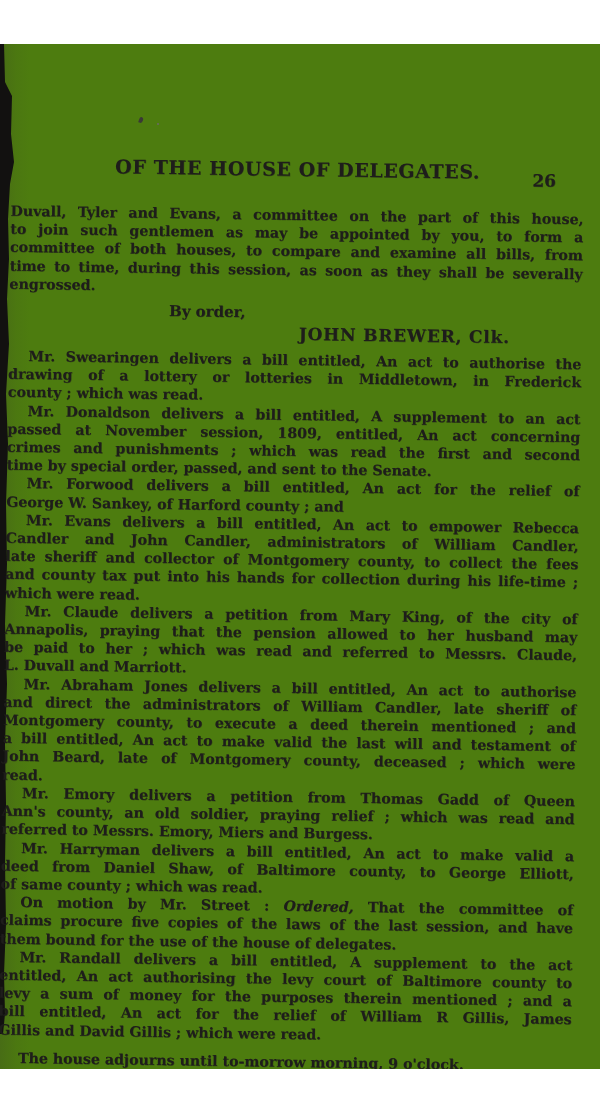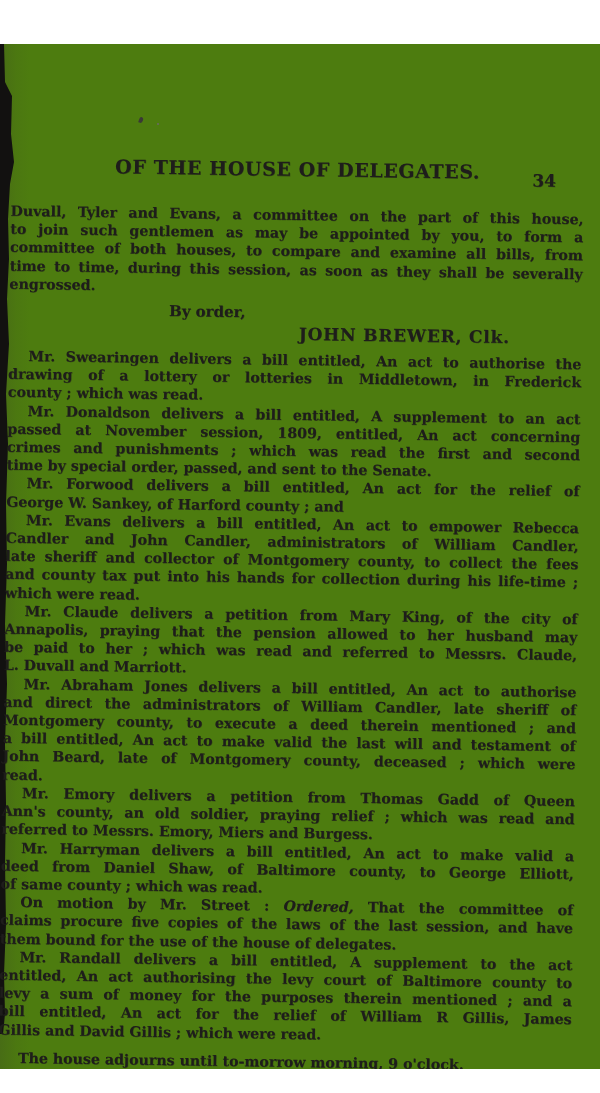--- a/index.html
+++ b/index.html
@@ -75,21 +75,21 @@
   <div class="speck" style="left:139px;top:73px;width:4px;height:6px;border-radius:60% 60% 60% 10%;transform:rotate(18deg);"></div>
   <div class="speck" style="left:157px;top:79px;width:2px;height:2px;background:#6a6a66;"></div>
   <div class="speck" style="left:247px;top:1036px;width:3px;height:3px;"></div>
   <div class="speck" style="left:12px;top:1079px;width:2px;height:2px;background:#8a8a86;"></div>
   <div class="speck" style="left:31px;top:1085px;width:2px;height:2px;background:#9a9a96;"></div>
   <div class="speck" style="left:55px;top:1062px;width:2px;height:2px;background:#a9a9a4;"></div>
 
   <div class="content">
     <div class="header">
       <span class="title">OF THE HOUSE OF DELEGATES.</span>
-      <span class="pagenum">34</span>
+      <span class="pagenum">26</span>
     </div>
     <div id="journal-text">
         <div class="para">
           <div class="jline">Duvall, Tyler and Evans, a committee on the part of this house,</div>
           <div class="jline">to join such gentlemen as may be appointed by you, to form a</div>
           <div class="jline">committee of both houses, to compare and examine all bills, from</div>
           <div class="jline">time to time, during this session, as soon as they shall be severally</div>
           <div class="jline last">engrossed.</div>
         </div>
         <div class="byline">By order,</div>

